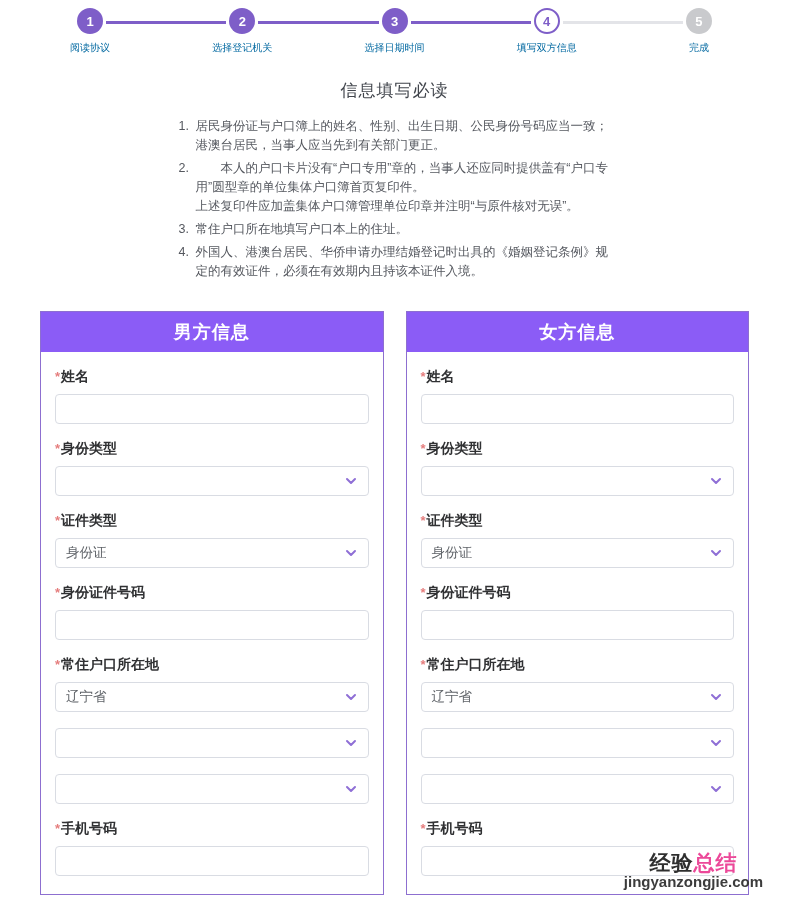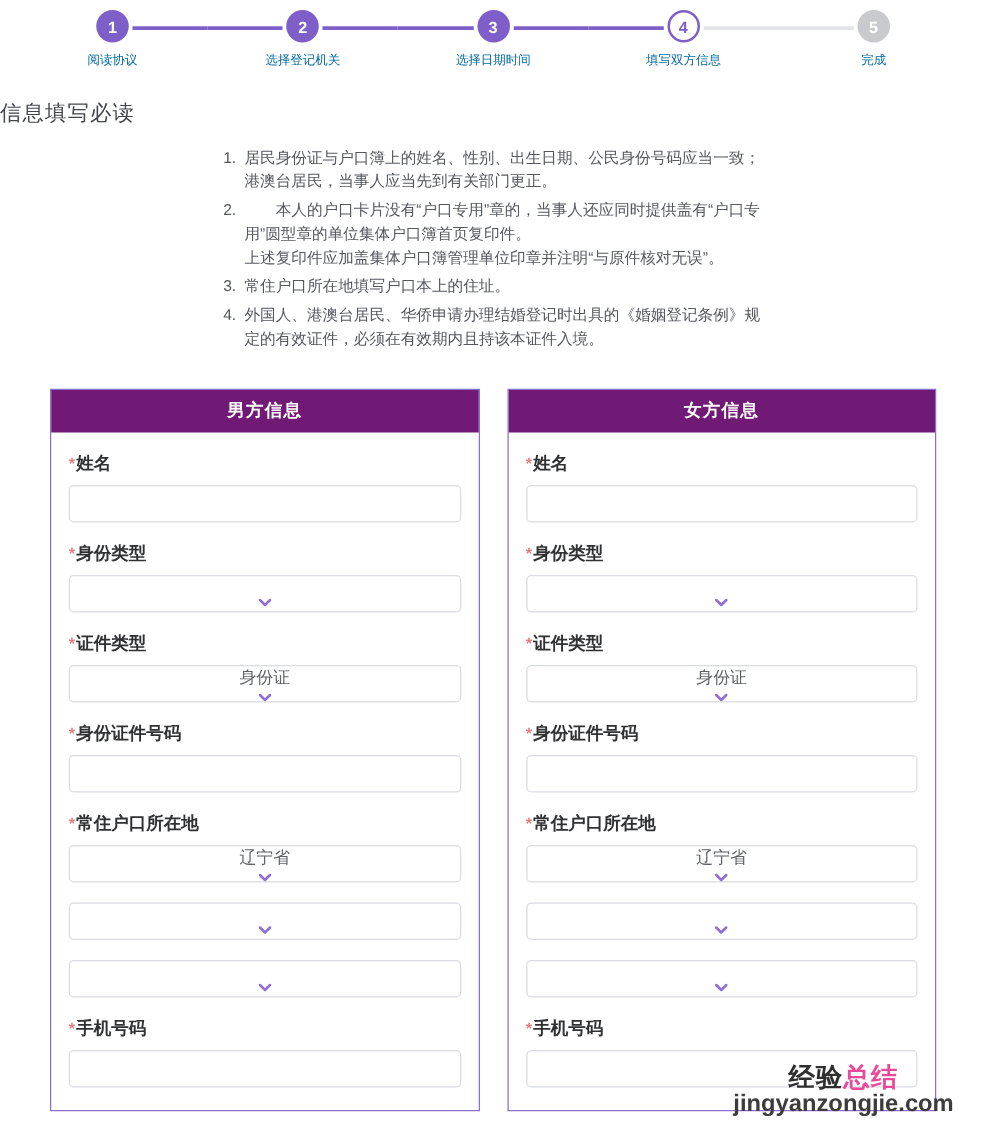--- a/index.html
+++ b/index.html
@@ -17,49 +17,49 @@
   .step.s-done::before, .step.s-done::after, .step.s-current::before { background:#7e5ec8; }
   .step.s-current::after, .step.s-pending::before, .step.s-pending::after { background:#e3e4e8; }
   .step-circle { width:26px; height:26px; border-radius:50%; display:flex; align-items:center; justify-content:center;
                  font-size:13px; font-weight:bold; z-index:1; }
   .s-done .step-circle { background:#7e5ec8; color:#fff; }
   .s-current .step-circle { background:#fff; color:#7e5ec8; border:2px solid #7e5ec8; }
   .s-pending .step-circle { background:#c9cacd; color:#fff; }
   .step-label { margin-top:7px; font-size:10px; color:#0369a1; }
 
   
-  .notice-title { margin-top:24px; font-size:17px; color:#41454c; letter-spacing:1px; }
+  .notice-title { text-align:center; margin-top:24px; font-size:17px; color:#41454c; letter-spacing:1px; }
   .notice { width:432px; margin:15px auto 0; font-size:12.5px; color:#55585f; line-height:19px; }
   .notice-item { display:flex; margin-bottom:4px; }
   .notice-num { width:17px; flex:none; }
   .notice-text { flex:1; }
   .notice-text p.indent { text-indent:2em; }
 
   
   .panels { display:flex; gap:22px; padding:0 40px; margin-top:30px; }
   .panel { flex:1; border:1px solid #8d6fd0; background:#fff; }
-  .panel-header { background:#701a75; color:#fff; font-size:14px; font-weight:bold;
+  .panel-header { background:#8b5cf6; color:#fff; font-size:18px; font-weight:bold;
                   text-align:center; padding:8px 0; letter-spacing:1px; }
   .panel-body { padding:16px 14px 18px; }
   .field { margin-bottom:16px; }
   .field.compact { }
   .field-label { font-size:14px; font-weight:bold; color:#303133; margin-bottom:8px; }
   .req { color:#e57d7d; margin-right:1px; font-size:13px; }
   .text-input { width:100%; height:30px; border:1px solid #d9dce3; border-radius:4px; background:#fff;
                 font-size:13px; color:#333; padding:0 10px; outline:none; }
   .select-box { width:100%; height:30px; border:1px solid #d9dce3; border-radius:4px; background:#fff;
-                display:flex; align-items:center; justify-content:space-between; padding:0 10px; cursor:pointer;flex-direction:column; }
+                display:flex; align-items:center; justify-content:space-between; padding:0 10px; cursor:pointer; }
   .select-value { font-size:13.5px; color:#5f6368; }
   .chevron { display:flex; align-items:center; color:#8f6fd6; }
 
   .watermark { position:absolute; right:26px; top:851px; text-align:center; line-height:1.1; }
   .wm-line1 { font-size:21px; font-weight:bold; letter-spacing:1px; }
   .wm-black { color:#2f2f2f; }
   .wm-red { color:#ec4899; }
-  .wm-domain { font-size:19px; font-weight:bold; color:#3c3c3c; }
+  .wm-domain { font-size:15px; font-weight:bold; color:#3c3c3c; }
 </style>
 </head>
 <body>
 
 <div class="page">
 
   <div class="steps">
     <div class="step s-done first">
       <div class="step-circle">1</div>
       <div class="step-label">阅读协议</div>

